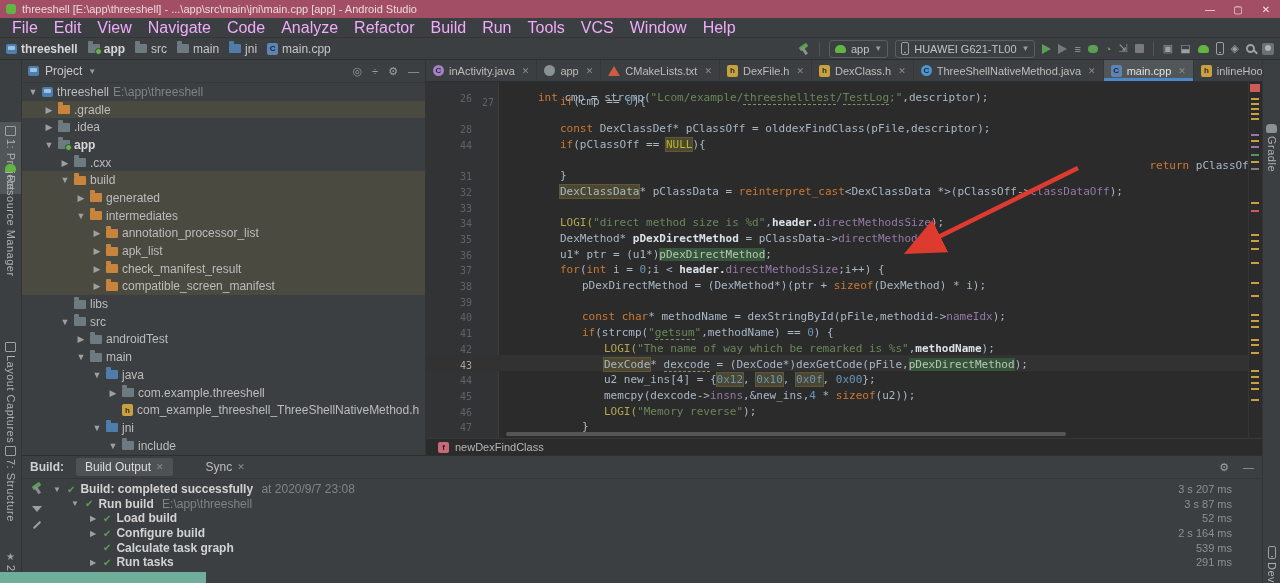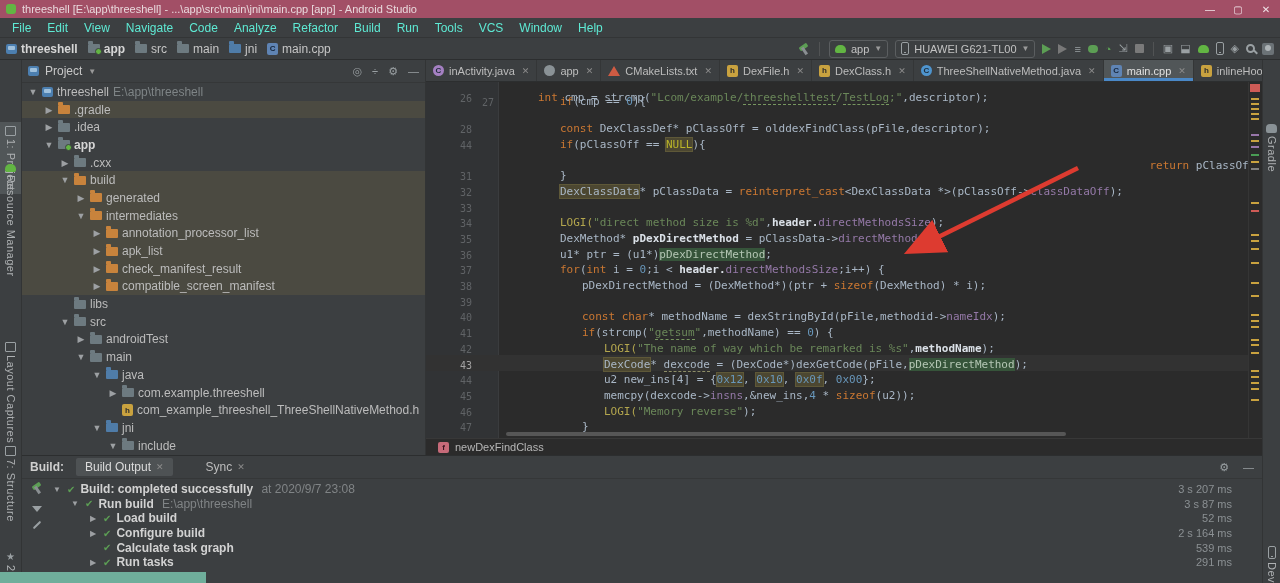--- a/index.html
+++ b/index.html
@@ -9,21 +9,21 @@
   .abs{position:absolute;}
   
   #titlebar{left:0;top:0;width:1280px;height:18px;background:#a24f66;display:flex;align-items:center;
             color:#e9d9dd;font-size:11px;padding:0;box-sizing:border-box;}
   #as-logo{width:10px;height:10px;border-radius:3px;background:#62b543;margin:0 6px 0 6px;}
   #win-controls{margin-left:auto;display:flex;}
   .winbtn{width:28px;text-align:center;font-size:10px;color:#f0e4e8;cursor:default;}
   
   #menubar{left:0;top:18px;width:1280px;height:20px;background:#3c3f41;display:flex;align-items:center;
            padding-left:4px;box-sizing:border-box;border-bottom:1px solid #333536;}
-  .menu-item{padding:2px 8px;color:#5eead4;font-size:12px;}
+  .menu-item{padding:2px 8px;color:#f0abfc;font-size:16px;}
   
   #toolbar{left:0;top:38px;width:1280px;height:22px;background:#3c3f41;display:flex;align-items:center;
            box-sizing:border-box;border-bottom:1px solid #2c2e2f;padding:0 6px;}
   .crumb{display:flex;align-items:center;margin-right:10px;gap:4px;color:#c6c6c6;}
   .crumb.bold{font-weight:bold;color:#d6d6d6;}
   .tb-right{margin-left:auto;display:flex;align-items:center;gap:7px;}
   .combo{display:flex;align-items:center;gap:5px;background:#3c3f41;border:1px solid #5b5e60;border-radius:3px;
          height:16px;padding:0 5px;color:#c3c3c3;font-size:11px;}
   .caret{font-size:8px;color:#9a9a9a;}
   .sep{width:1px;height:14px;background:#515354;margin:0 2px;}

